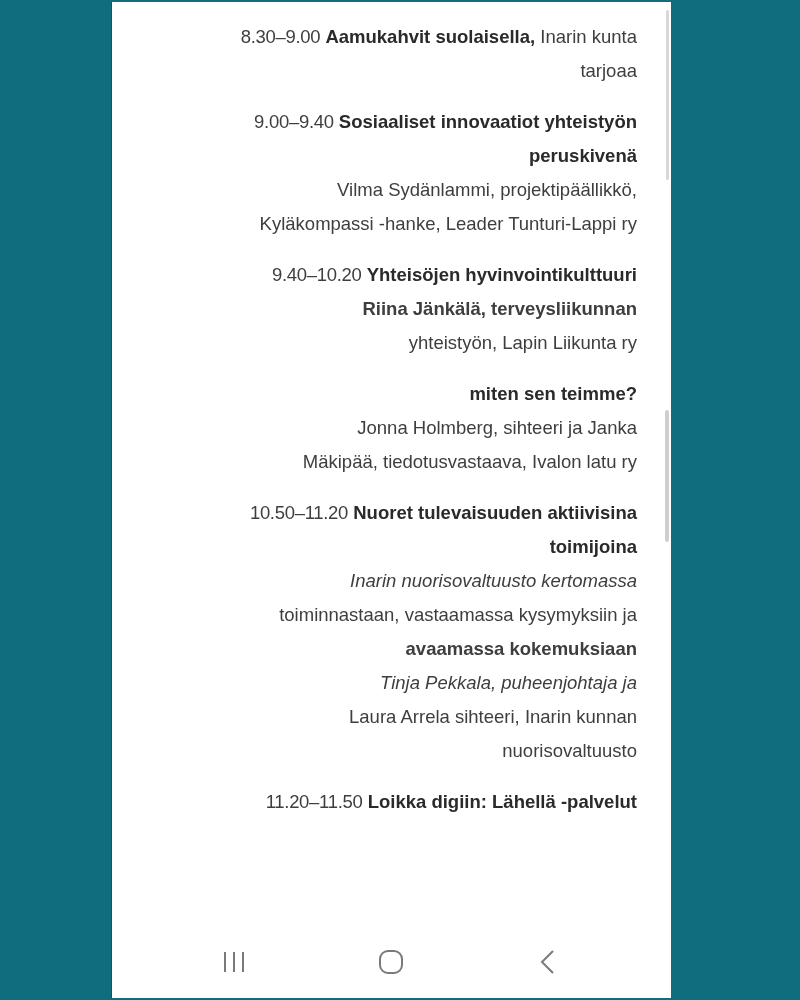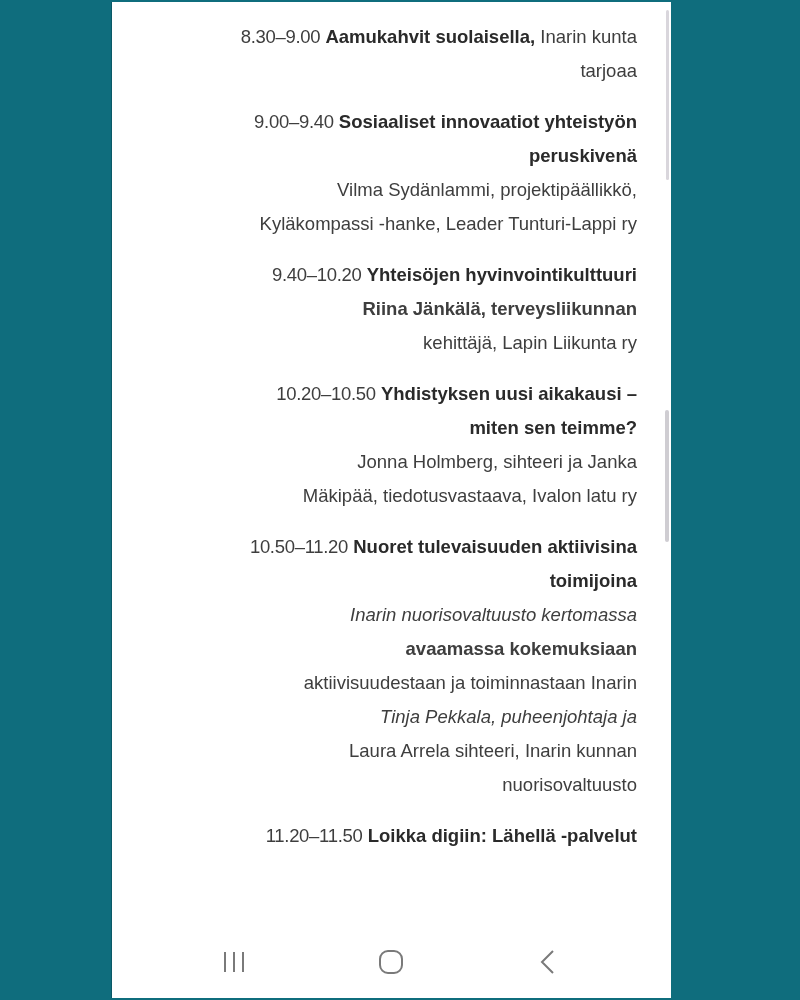--- a/index.html
+++ b/index.html
@@ -77,42 +77,38 @@
       <span class="line indent-1">Vilma Sydänlammi, projektipäällikkö,</span>
       <span class="line">Kyläkompassi -hanke, Leader Tunturi-Lappi ry</span>
     </div>
 
     <div class="item">
       <span class="line">
         <span class="time">9.40–10.20</span>
         <span class="title">Yhteisöjen hyvinvointikulttuuri</span>
       </span>
       <span class="line indent-2">Riina Jänkälä, terveysliikunnan</span>
-      <span class="line">kehittäjä, Lapin Liikunta ry</span>
+      <span class="line">yhteistyön, Lapin Liikunta ry</span>
     </div>
 
     <div class="item">
-      <span class="line">
-        <span class="time">10.20–10.50</span>
-        <span class="title">Yhdistyksen uusi aikakausi –</span>
-      </span>
       <span class="line title">miten sen teimme?</span>
       <span class="line indent-3">Jonna Holmberg, sihteeri ja Janka</span>
       <span class="line">Mäkipää, tiedotusvastaava, Ivalon latu ry</span>
     </div>
 
     <div class="item">
       <span class="line">
         <span class="time">10.50–11.20</span>
         <span class="title">Nuoret tulevaisuuden aktiivisina</span>
       </span>
       <span class="line title">toimijoina</span>
       <span class="line indent-4">Inarin nuorisovaltuusto kertomassa</span>
+      <span class="line">toiminnastaan, vastaamassa kysymyksiin ja</span>
       <span class="line indent-5">avaamassa kokemuksiaan</span>
-      <span class="line">aktiivisuudestaan ja toiminnastaan Inarin</span>
       <span class="line indent-4">Tinja Pekkala, puheenjohtaja ja</span>
       <span class="line">Laura Arrela sihteeri, Inarin kunnan</span>
       <span class="line">nuorisovaltuusto</span>
     </div>
 
     <div class="item">
       <span class="line">
         <span class="time">11.20–11.50</span>
         <span class="title">Loikka digiin: Lähellä -palvelut</span>
       </span>

